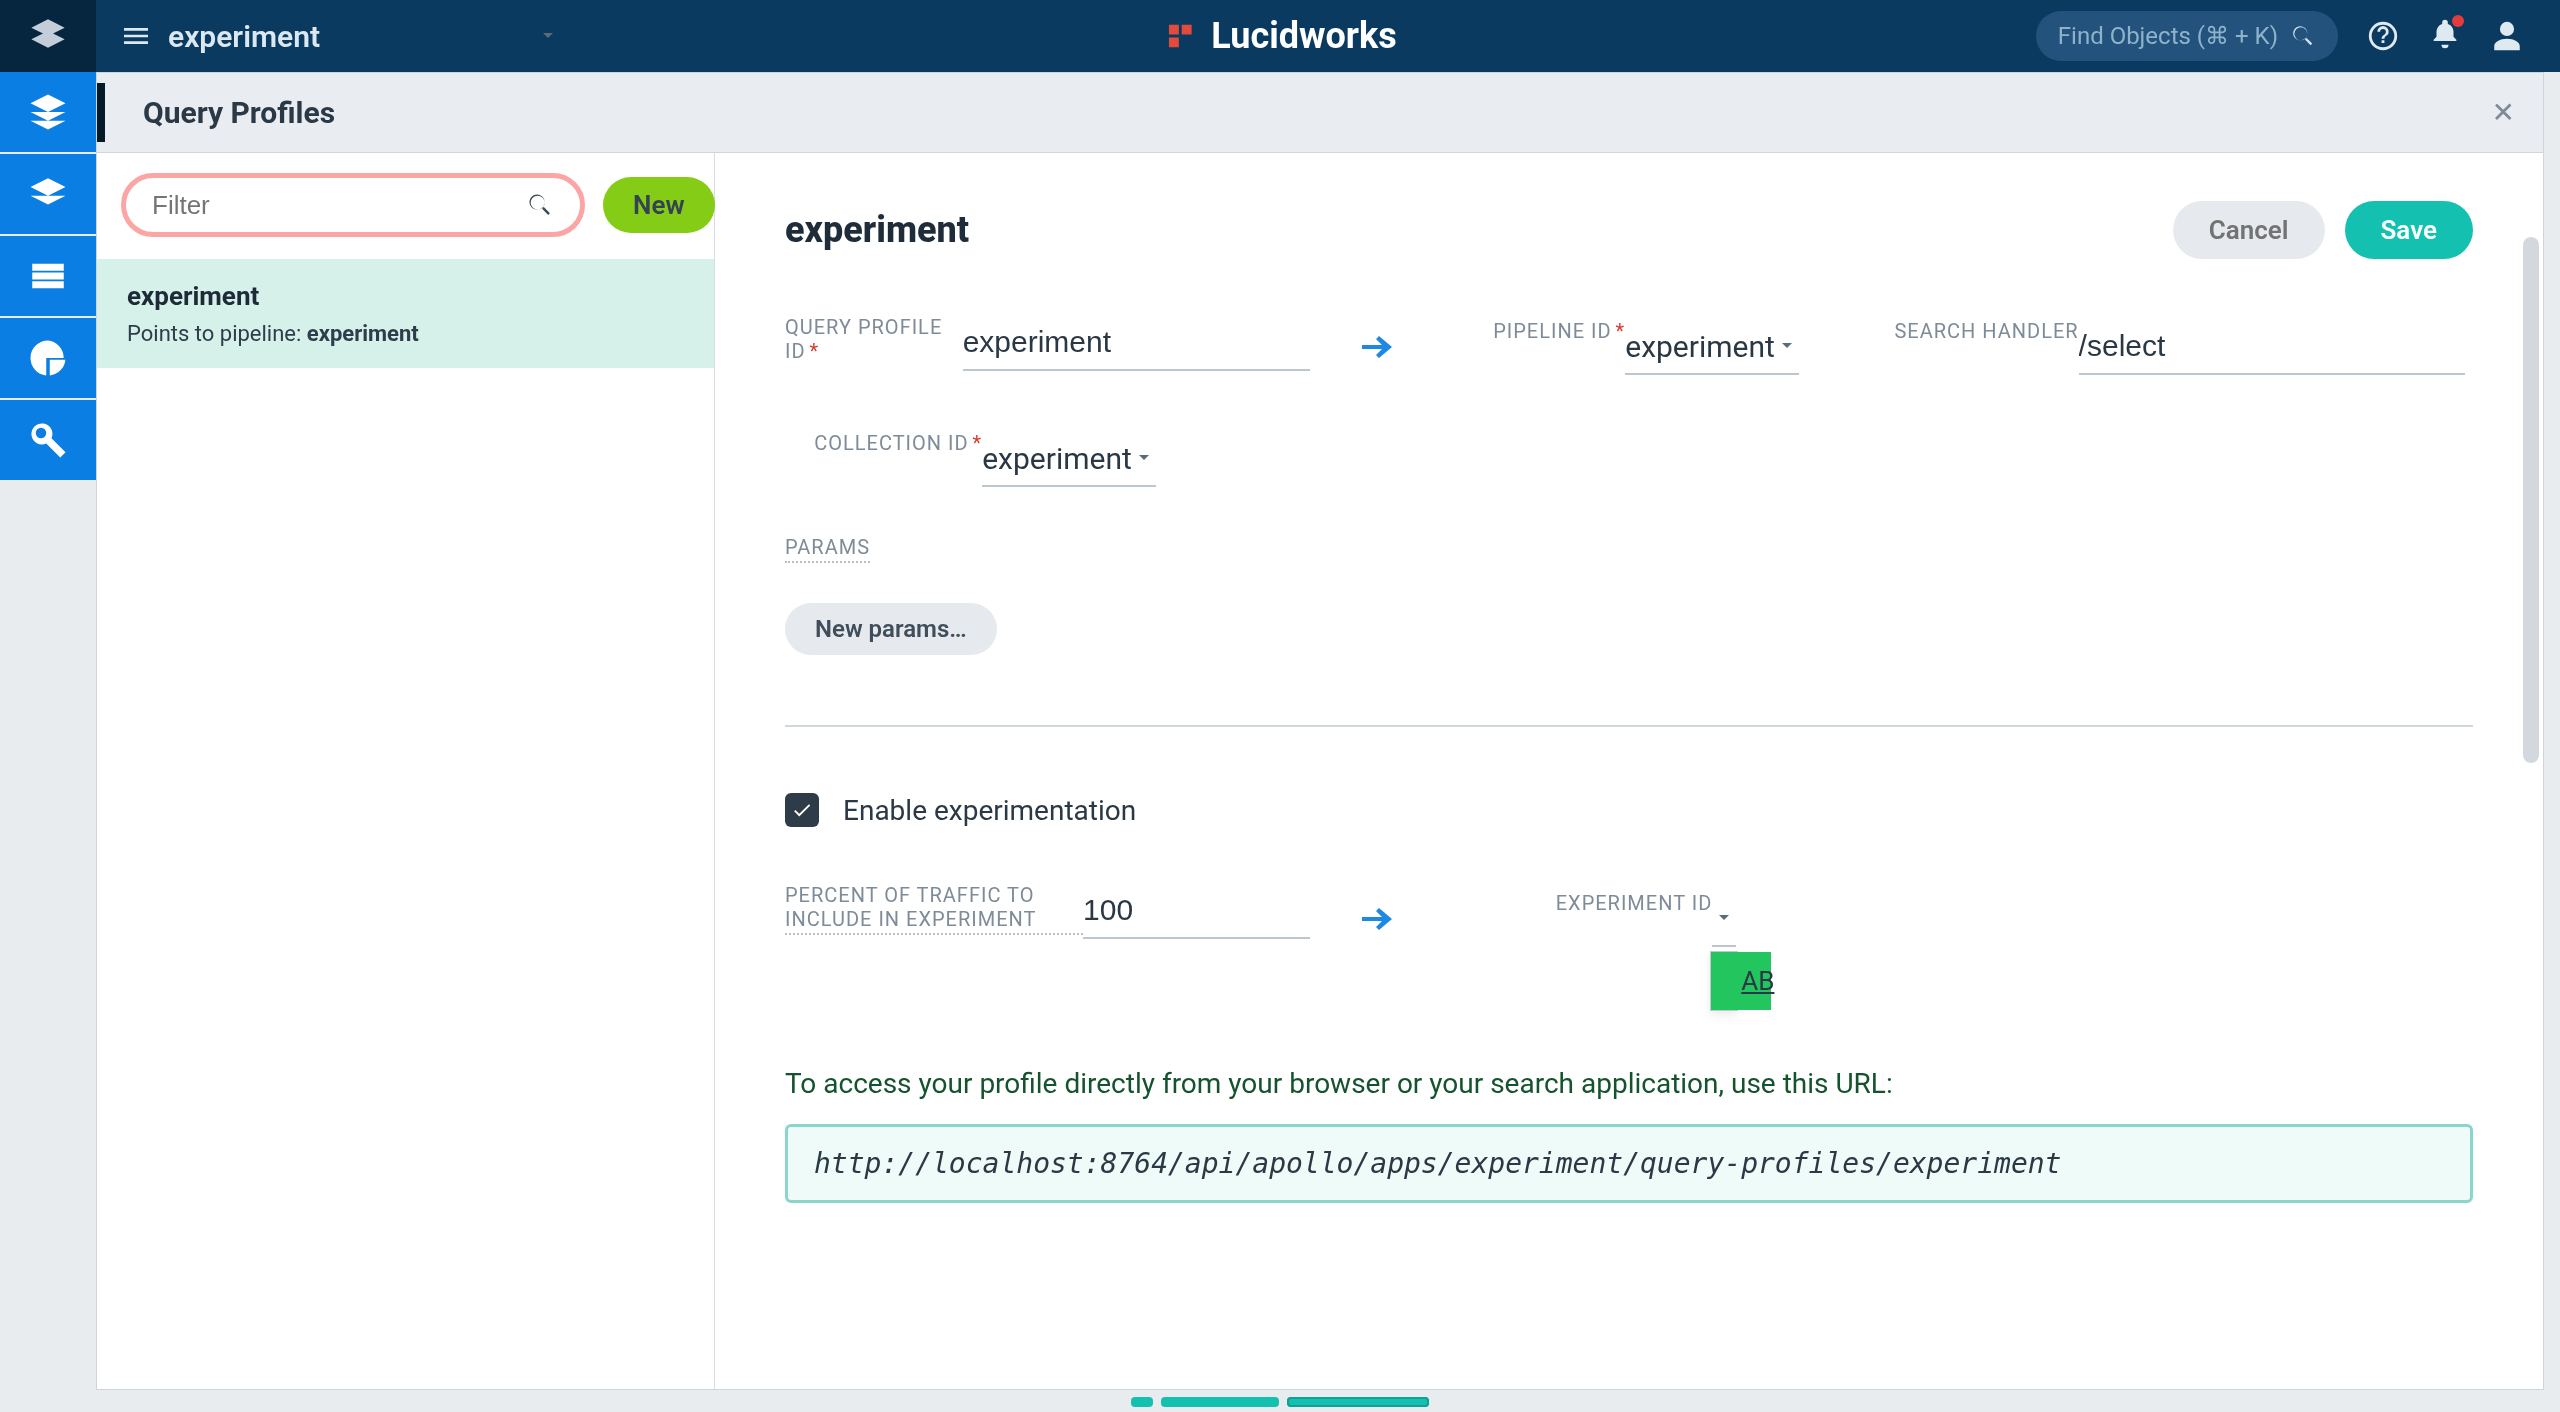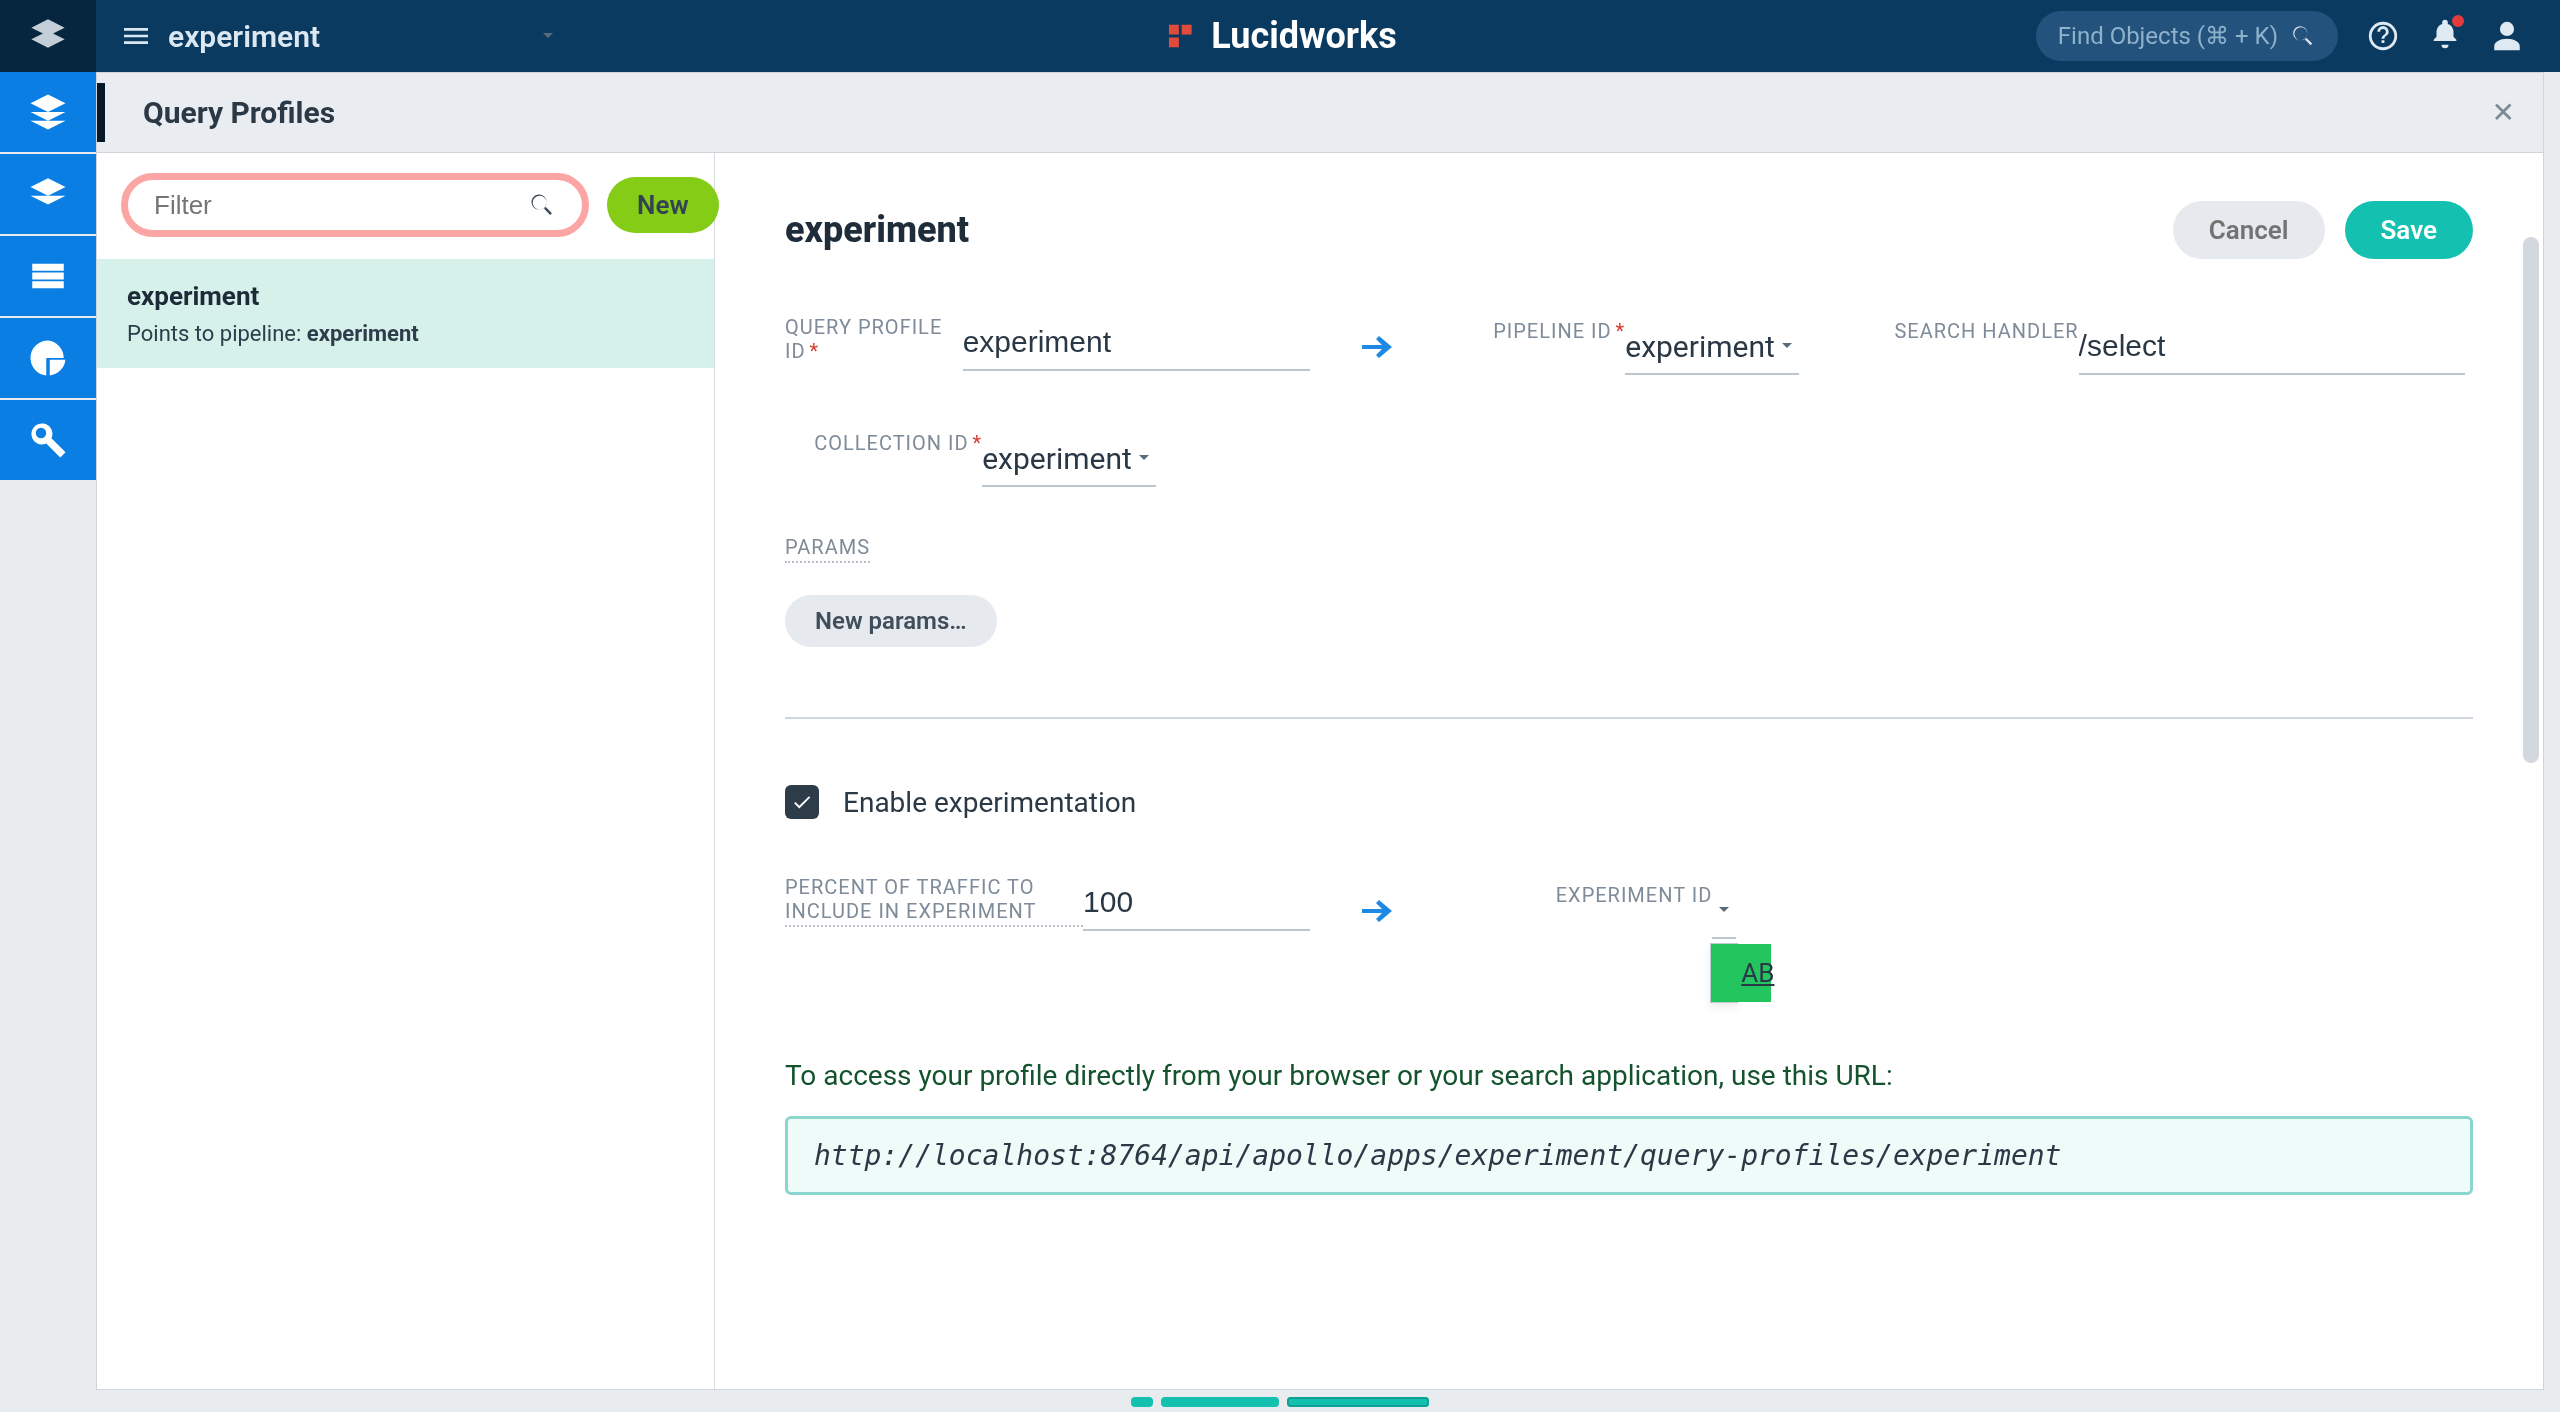--- a/index.html
+++ b/index.html
@@ -70,21 +70,21 @@
   .frame-header .title { font-size: 30px; font-weight: 700; color: #2b3947; margin-left: 18px; }
   .frame-header .close { margin-left: auto; color:#7e8a96; font-size:28px; cursor:pointer; }
   .frame-body { flex:1; display:flex; overflow:hidden; }
 
   
   .side {
     width: 618px; border-right: 1px solid #d6dce2; display:flex; flex-direction:column; background:#fff;
   }
   .side-tools { padding: 20px 24px 0 24px; display:flex; gap:18px; align-items:center; }
   .filter {
-    flex:1; height:64px; border:7px solid #fca5a5; border-radius:40px;
+    flex:1; height:64px; border:5px solid #fca5a5; border-radius:40px;
     display:flex; align-items:center; padding: 0 26px; color:#7f8c99;gap:39px;
   }
   .filter input { border:none; outline:none; font-size:26px; flex:1; color:#2d3a46; background:transparent; }
   .filter svg { width:28px; height:28px; fill:#3b4b5a; }
   .new-btn {
     height:56px; padding:0 30px; background:#84cc16; border-radius:40px;
     display:flex; align-items:center; color:#344352; font-size:26px; font-weight:600; cursor:pointer;
   }
   .plist { margin-top: 22px; }
   .pitem { background:#d6f0ea; padding: 22px 30px; border-left: 0px solid transparent; cursor:pointer; }
@@ -311,21 +311,21 @@
           </span>
           <div class="control">
             <span>experiment</span>
             <span class="chev"><svg class="chv" viewBox="0 0 24 24">
                   <path d="M7 10l5 5 5-5z"></path>
                 </svg></span>
           </div>
         </div>
       </div>
 
-      <div class="form-row" style="margin-top:48px; align-items:flex-start; flex-direction:column; gap:0;">
+      <div class="form-row" style="margin-top:48px; align-items:flex-start; flex-direction:column; gap:8px;">
         <span class="label dotted">PARAMS</span>
         <div class="params-btn">New params…</div>
       </div>
 
       <hr class="sep">
 
       <div class="check-row">
         <div class="checkbox">
           <svg viewBox="0 0 24 24">
               <path d="M9 16.2 4.8 12l-1.4 1.4L9 19 21 7l-1.4-1.4z"></path>

